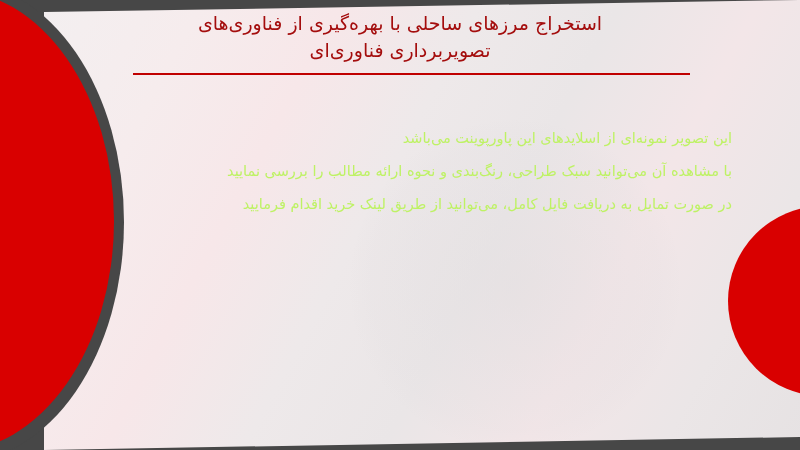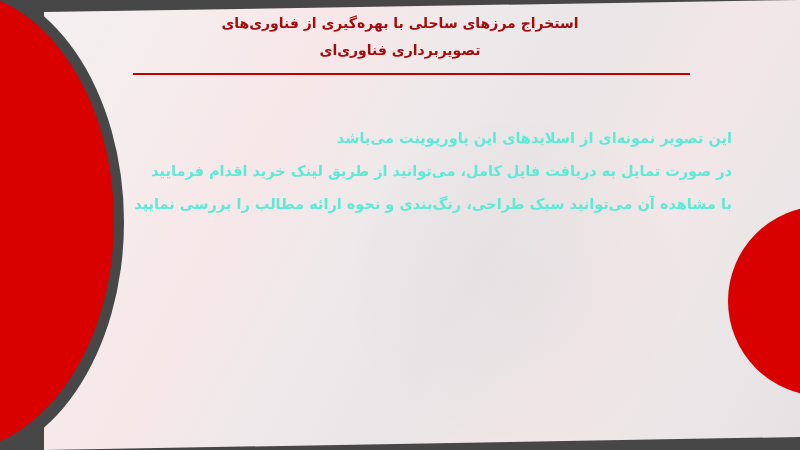--- a/index.html
+++ b/index.html
@@ -104,22 +104,22 @@
   }
 
   
   .title-block {
     position: absolute;
     left: 0;
     top: 10px;
     width: 800px;
     text-align: center;
     color: #a40d0d;
-    font-size: 14px;
-    font-weight: bold;
+    font-size: 19px;
+    font-weight: normal;
     line-height: 27px;
     letter-spacing: 0;
     direction: rtl;
   }
   .title-line { display: block; white-space: nowrap; }
 
   .title-rule {
     position: absolute;
     left: 133px;
     top: 73px;
@@ -129,24 +129,24 @@
   }
 
   
   .body-block {
     position: absolute;
     right: 68px;
     top: 122px;
     width: 620px;
     text-align: right;
     direction: rtl;
-    color: #5eead4;
+    color: #bef264;
     font-size: 14.5px;
     line-height: 33px;
-    font-weight: bold;
+    font-weight: normal;
   }
   .body-line { display: block; white-space: nowrap; }
 </style>
 </head>
 <body>
 
 <div id="slide">
 
   <div class="plate"></div>
 
@@ -166,17 +166,17 @@
 
   <div class="title-block">
     <span class="title-line">استخراج مرزهای ساحلی با بهره‌گیری از فناوری‌های</span>
     <span class="title-line">تصویربرداری فناوری‌ای</span>
   </div>
 
   <div class="title-rule"></div>
 
   <div class="body-block">
     <span class="body-line">این تصویر نمونه‌ای از اسلایدهای این پاورپوینت می‌باشد</span>
+    <span class="body-line">با مشاهده آن می‌توانید سبک طراحی، رنگ‌بندی و نحوه ارائه مطالب را بررسی نمایید</span>
     <span class="body-line">در صورت تمایل به دریافت فایل کامل، می‌توانید از طریق لینک خرید اقدام فرمایید</span>
-    <span class="body-line">با مشاهده آن می‌توانید سبک طراحی، رنگ‌بندی و نحوه ارائه مطالب را بررسی نمایید</span>
   </div>
 
 </div>
 
 </body></html>

